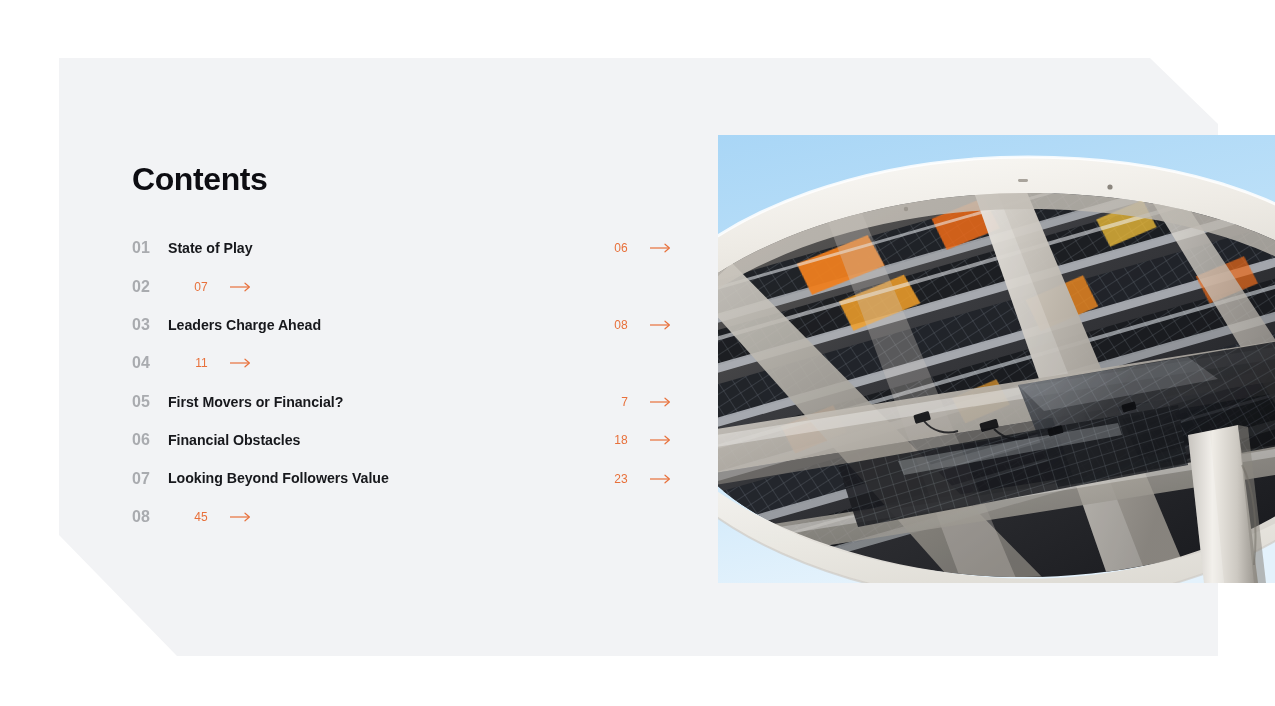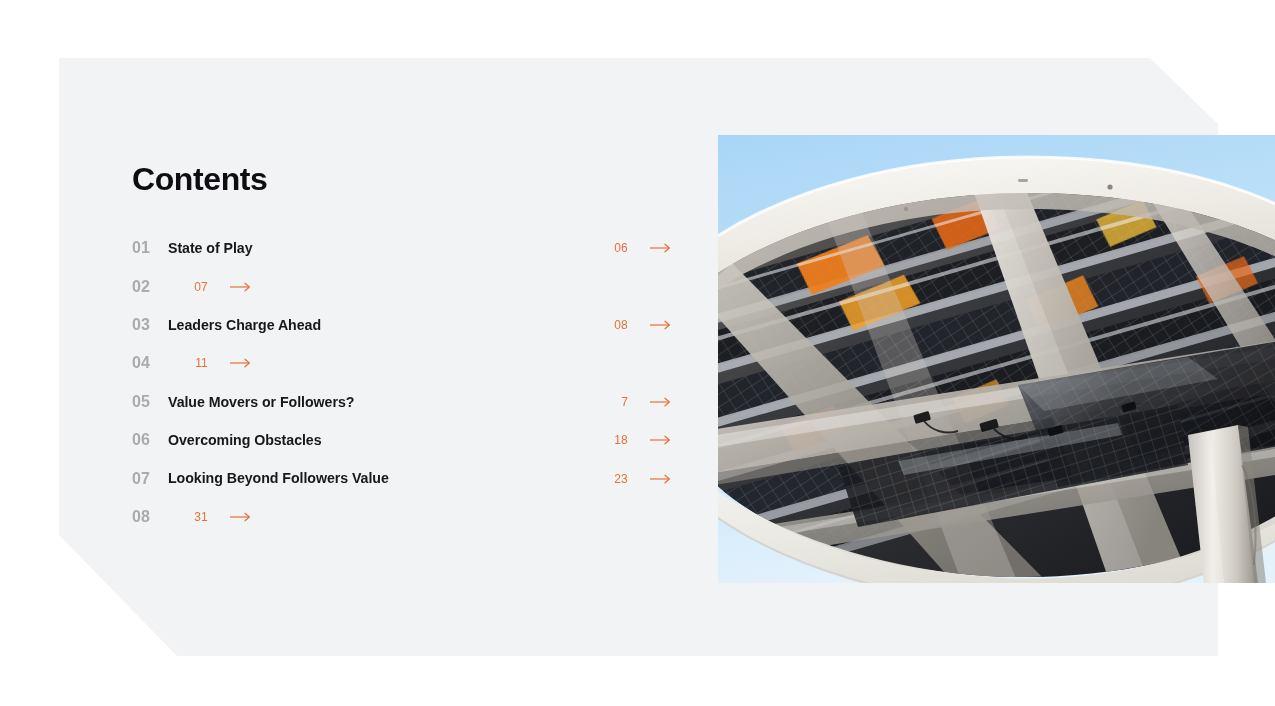--- a/index.html
+++ b/index.html
@@ -176,33 +176,33 @@
         <span class="toc-arrow">
           <svg width="22" height="10" viewBox="0 0 22 10" aria-hidden="true">
             <path d="M0 5 H19" stroke="#e8703a" stroke-width="1.2" fill="none"></path>
             <path d="M15 1.2 L19.4 5 L15 8.8" stroke="#e8703a" stroke-width="1.2" fill="none" stroke-linecap="round" stroke-linejoin="round"></path>
           </svg>
         </span>
       </li>
 
       <li class="toc-row">
         <span class="toc-index">05</span>
-        <span class="toc-label">Value Movers or Followers?</span>
+        <span class="toc-label">First Movers or Financial?</span>
         <span class="toc-page">7</span>
         <span class="toc-arrow">
           <svg width="22" height="10" viewBox="0 0 22 10" aria-hidden="true">
             <path d="M0 5 H19" stroke="#e8703a" stroke-width="1.2" fill="none"></path>
             <path d="M15 1.2 L19.4 5 L15 8.8" stroke="#e8703a" stroke-width="1.2" fill="none" stroke-linecap="round" stroke-linejoin="round"></path>
           </svg>
         </span>
       </li>
 
       <li class="toc-row">
         <span class="toc-index">06</span>
-        <span class="toc-label">Overcoming Obstacles</span>
+        <span class="toc-label">Financial Obstacles</span>
         <span class="toc-page">18</span>
         <span class="toc-arrow">
           <svg width="22" height="10" viewBox="0 0 22 10" aria-hidden="true">
             <path d="M0 5 H19" stroke="#e8703a" stroke-width="1.2" fill="none"></path>
             <path d="M15 1.2 L19.4 5 L15 8.8" stroke="#e8703a" stroke-width="1.2" fill="none" stroke-linecap="round" stroke-linejoin="round"></path>
           </svg>
         </span>
       </li>
 
       <li class="toc-row">
@@ -212,21 +212,21 @@
         <span class="toc-arrow">
           <svg width="22" height="10" viewBox="0 0 22 10" aria-hidden="true">
             <path d="M0 5 H19" stroke="#e8703a" stroke-width="1.2" fill="none"></path>
             <path d="M15 1.2 L19.4 5 L15 8.8" stroke="#e8703a" stroke-width="1.2" fill="none" stroke-linecap="round" stroke-linejoin="round"></path>
           </svg>
         </span>
       </li>
 
       <li class="toc-row">
         <span class="toc-index">08</span>
-        <span class="toc-page">31</span>
+        <span class="toc-page">45</span>
         <span class="toc-arrow">
           <svg width="22" height="10" viewBox="0 0 22 10" aria-hidden="true">
             <path d="M0 5 H19" stroke="#e8703a" stroke-width="1.2" fill="none"></path>
             <path d="M15 1.2 L19.4 5 L15 8.8" stroke="#e8703a" stroke-width="1.2" fill="none" stroke-linecap="round" stroke-linejoin="round"></path>
           </svg>
         </span>
       </li>
 
     </ul>
   </div>

